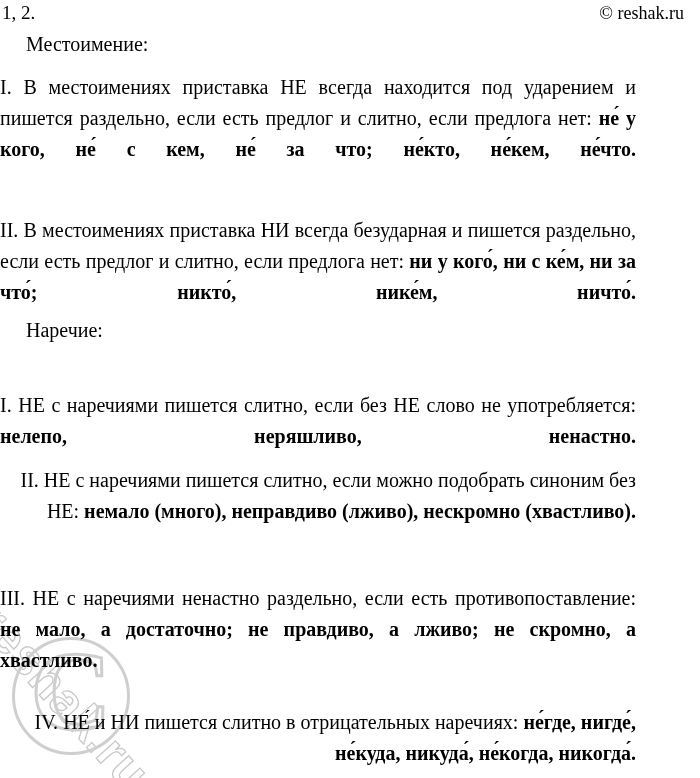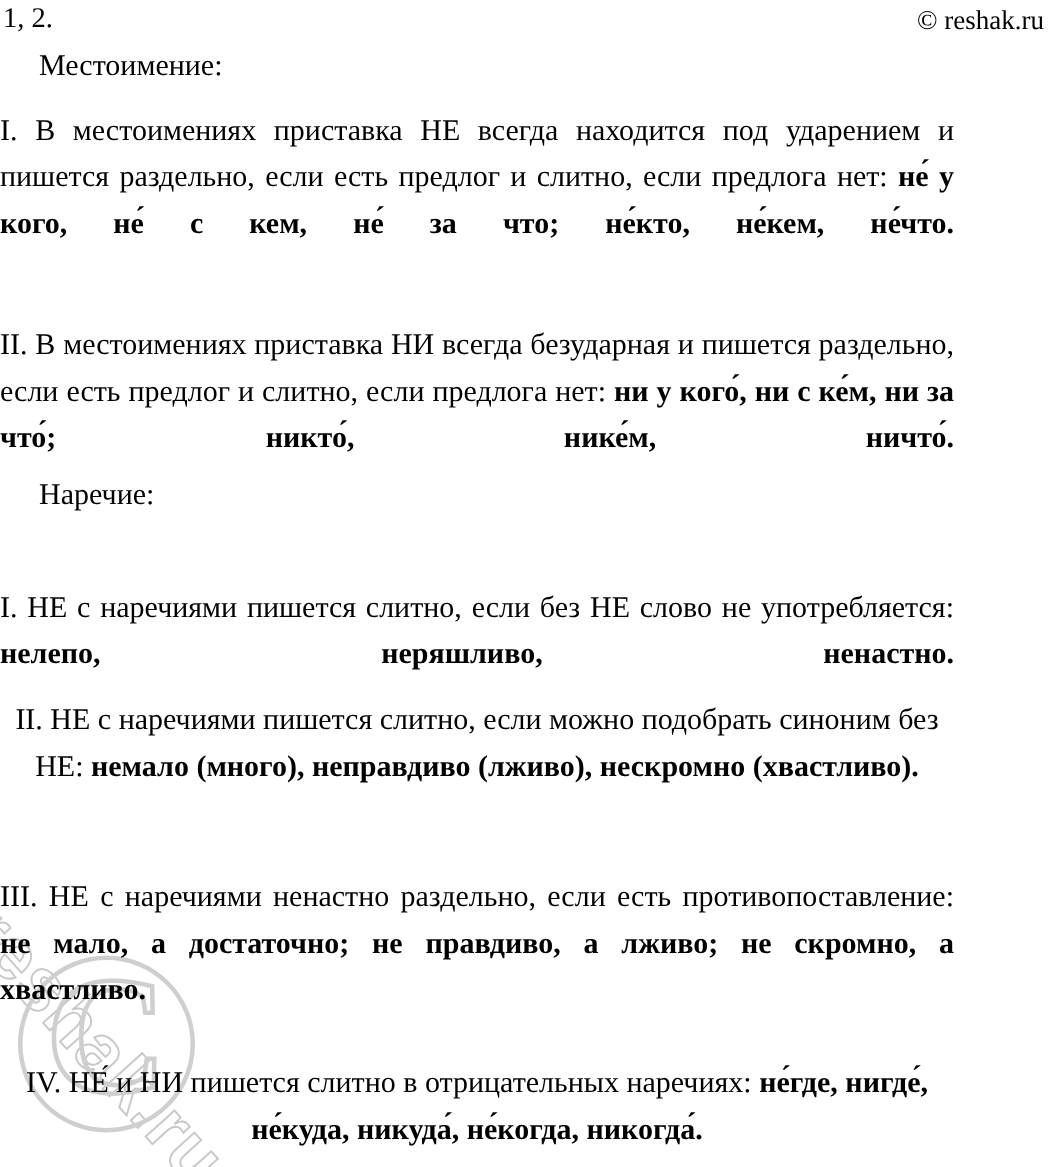--- a/index.html
+++ b/index.html
@@ -85,21 +85,21 @@
   }
   .exnum {
     position: absolute;
     left: 0;
     top: 0;
     font-size: 19px;
     line-height: 22px;
   }
   .copyright {
     position: absolute;
-    right: 2px;
+    right: 14px;
     top: 0;
     font-size: 18px;
     line-height: 22px;
     white-space: nowrap;
   }
 
   .block {
     position: absolute;
     left: 0;
     width: 636px;
@@ -118,21 +118,21 @@
     text-justify: inter-word;
     -webkit-hyphens: none;
     hyphens: none;
   }
   p.para::after {
     content: "";
     display: inline-block;
     width: 100%;
   }
   p.para.nojust {
-    text-align: center;
+    text-align: right;
   }
   p.para.nojust::after { display: none; }
 
   b { font-weight: 700; }
 </style>
 </head>
 <body>
 
 <div class="page">
 

